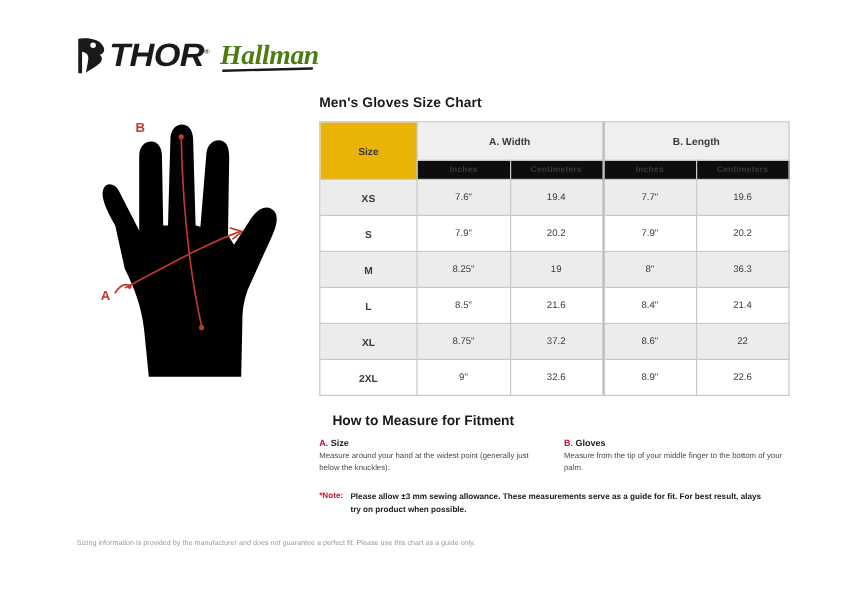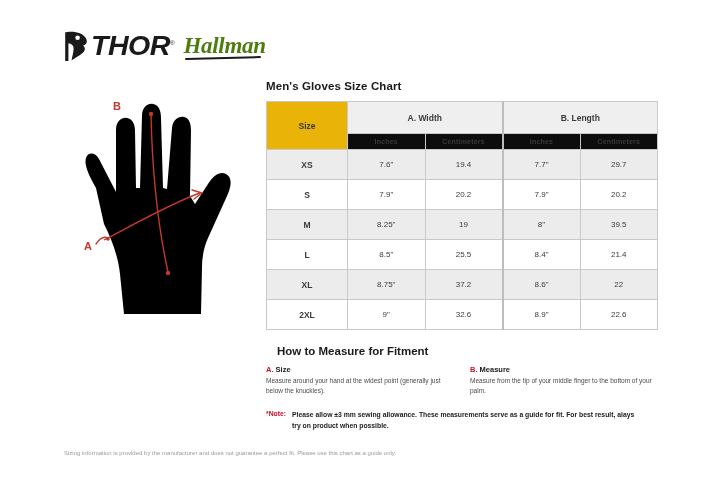--- a/index.html
+++ b/index.html
@@ -306,40 +306,40 @@
           <th class="sub-head sec-divider">Inches</th>
           <th class="sub-head">Centimeters</th>
         </tr>
       </thead>
       <tbody>
         <tr class="shade">
           <td class="size-cell">XS</td>
           <td class="val">7.6"</td>
           <td class="val">19.4</td>
           <td class="val sec-divider">7.7"</td>
-          <td class="val">29.7</td>
+          <td class="val">19.6</td>
         </tr>
         <tr class="plain">
           <td class="size-cell">S</td>
           <td class="val">7.9"</td>
           <td class="val">20.2</td>
           <td class="val sec-divider">7.9"</td>
           <td class="val">20.2</td>
         </tr>
         <tr class="shade">
           <td class="size-cell">M</td>
           <td class="val">8.25"</td>
           <td class="val">19</td>
           <td class="val sec-divider">8"</td>
-          <td class="val">39.5</td>
+          <td class="val">36.3</td>
         </tr>
         <tr class="plain">
           <td class="size-cell">L</td>
           <td class="val">8.5"</td>
-          <td class="val">25.5</td>
+          <td class="val">21.6</td>
           <td class="val sec-divider">8.4"</td>
           <td class="val">21.4</td>
         </tr>
         <tr class="shade">
           <td class="size-cell">XL</td>
           <td class="val">8.75"</td>
           <td class="val">37.2</td>
           <td class="val sec-divider">8.6"</td>
           <td class="val">22</td>
         </tr>
@@ -356,21 +356,21 @@
     <div class="measure-block">
       <div class="measure-title">How to Measure for Fitment</div>
 
       <div class="measure-cols">
         <div class="measure-col">
           <div class="measure-head"><span class="letter">A.</span><span> Size</span></div>
           <div class="measure-body">Measure around your hand at the widest point (generally just below the knuckles).</div>
         </div>
 
         <div class="measure-col">
-          <div class="measure-head"><span class="letter">B.</span><span> Measure</span></div>
+          <div class="measure-head"><span class="letter">B.</span><span> Gloves</span></div>
           <div class="measure-body">Measure from the tip of your middle finger to the bottom of your palm.</div>
         </div>
       </div>
 
       <div class="note-row">
         <div class="note-label">*Note:</div>
         <div class="note-text">Please allow ±3 mm sewing allowance. These measurements serve as a guide for fit. For best result, alays try on product when possible.</div>
       </div>
     </div>
 

